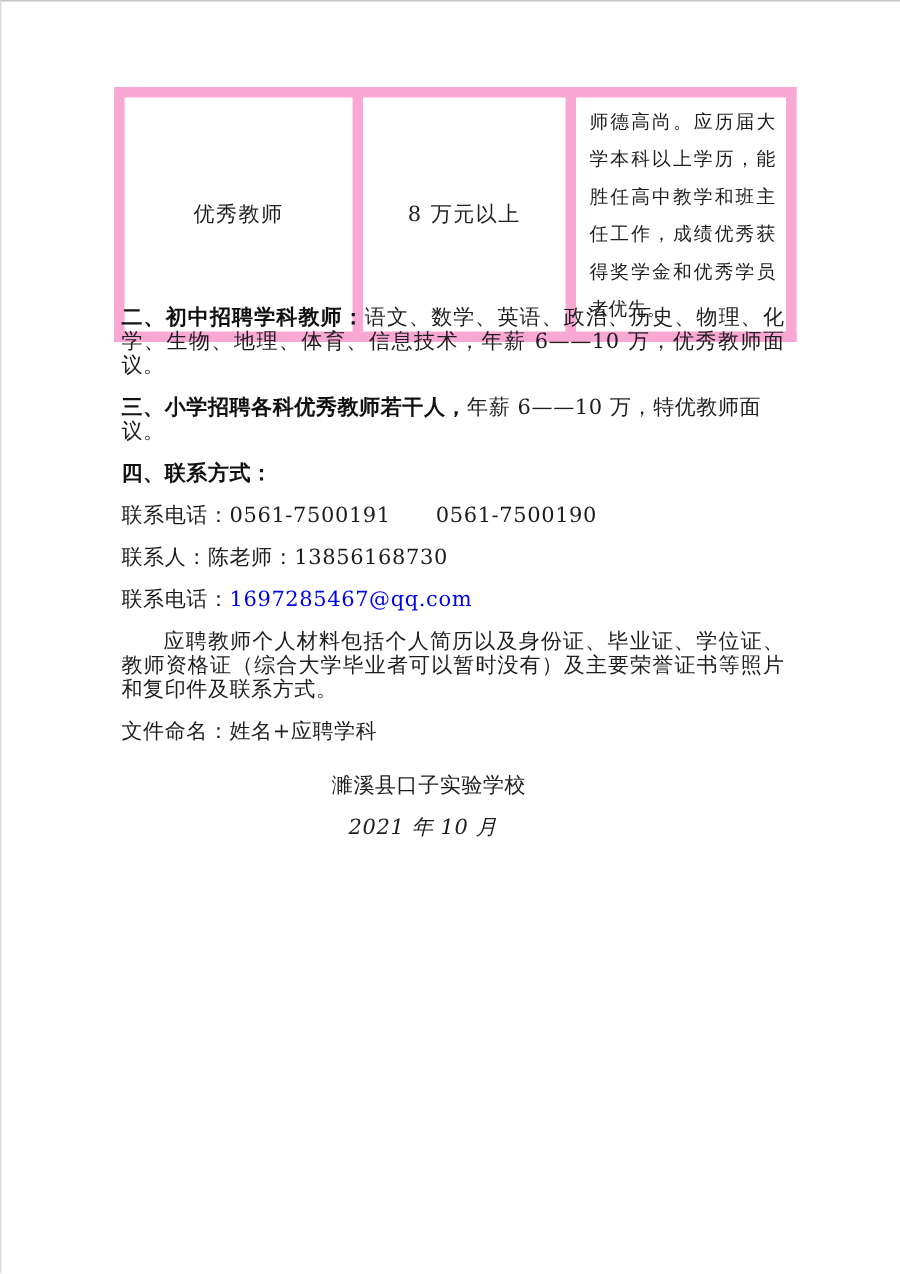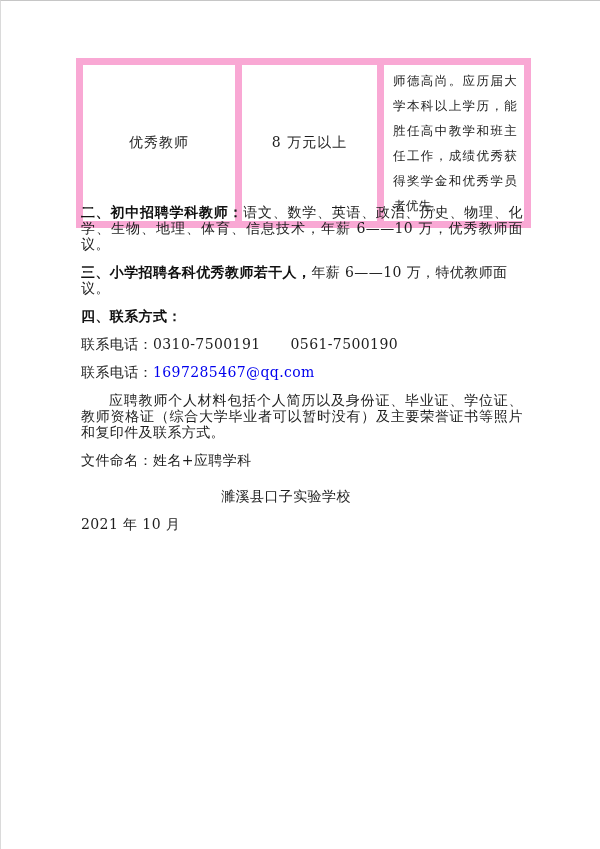--- a/index.html
+++ b/index.html
@@ -78,22 +78,23 @@
     color: #0000ee;
     cursor: pointer;
   }
   .indent { text-indent: 2em; }
   .sig-school {
     margin-top: 20px !important;
     text-align: center;
     padding-right: 32px;
   }
   .sig-date {
-    text-align: left;
+    text-align: center;
     padding-right: 40px;
+    font-style: italic;
   }
 </style>
 </head>
 <body>
 
 <div class="page">
 
   <table class="salary-table">
     <tbody>
         <tr>
@@ -105,22 +106,23 @@
     </table>
 
   <div class="content">
 
     <p class="justify"><span class="heading">二、初中招聘学科教师：</span><span>语文、数学、英语、政治、历史、物理、化学、生物、地理、体育、信息技术，年薪 6——10 万，优秀教师面议。</span></p>
 
     <p><span class="heading">三、小学招聘各科优秀教师若干人，</span><span>年薪 6——10 万，特优教师面议。</span></p>
 
     <p><span class="heading">四、联系方式：</span></p>
 
-    <p class="p-phone"><span>联系电话：</span><span>0310-7500191</span><span class="phone-gap"></span><span>0561-7500190</span></p>
+    <p class="p-phone"><span>联系电话：</span><span>0561-7500191</span><span class="phone-gap"></span><span>0561-7500190</span></p>
 
+    <p>联系人：陈老师：13856168730</p>
 
     <p><span>联系电话：</span><a class="email-link">1697285467@qq.com</a></p>
 
 
     <p class="justify indent">应聘教师个人材料包括个人简历以及身份证、毕业证、学位证、教师资格证（综合大学毕业者可以暂时没有）及主要荣誉证书等照片和复印件及联系方式。</p>
 
     <p class="p-filename">文件命名：姓名+应聘学科</p>
 
     <p class="sig-school">濉溪县口子实验学校</p>
 

